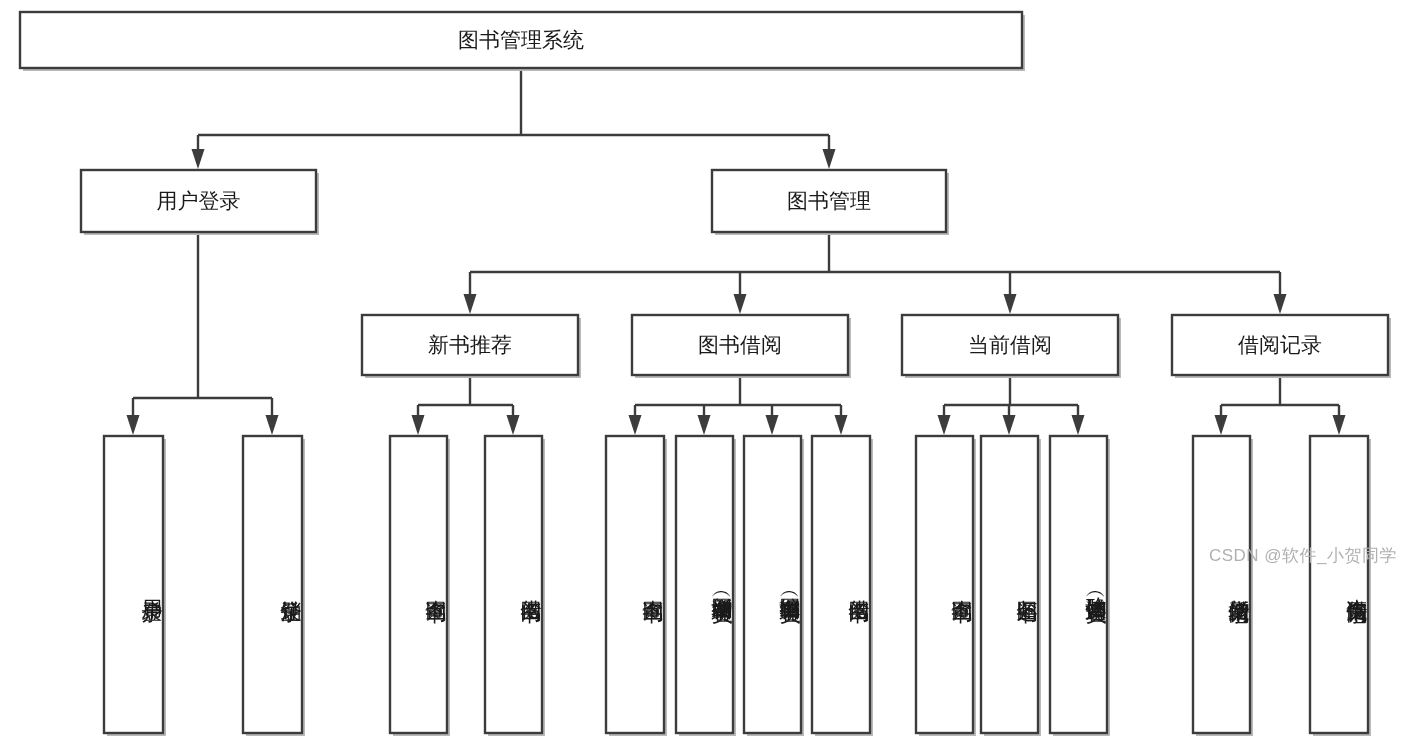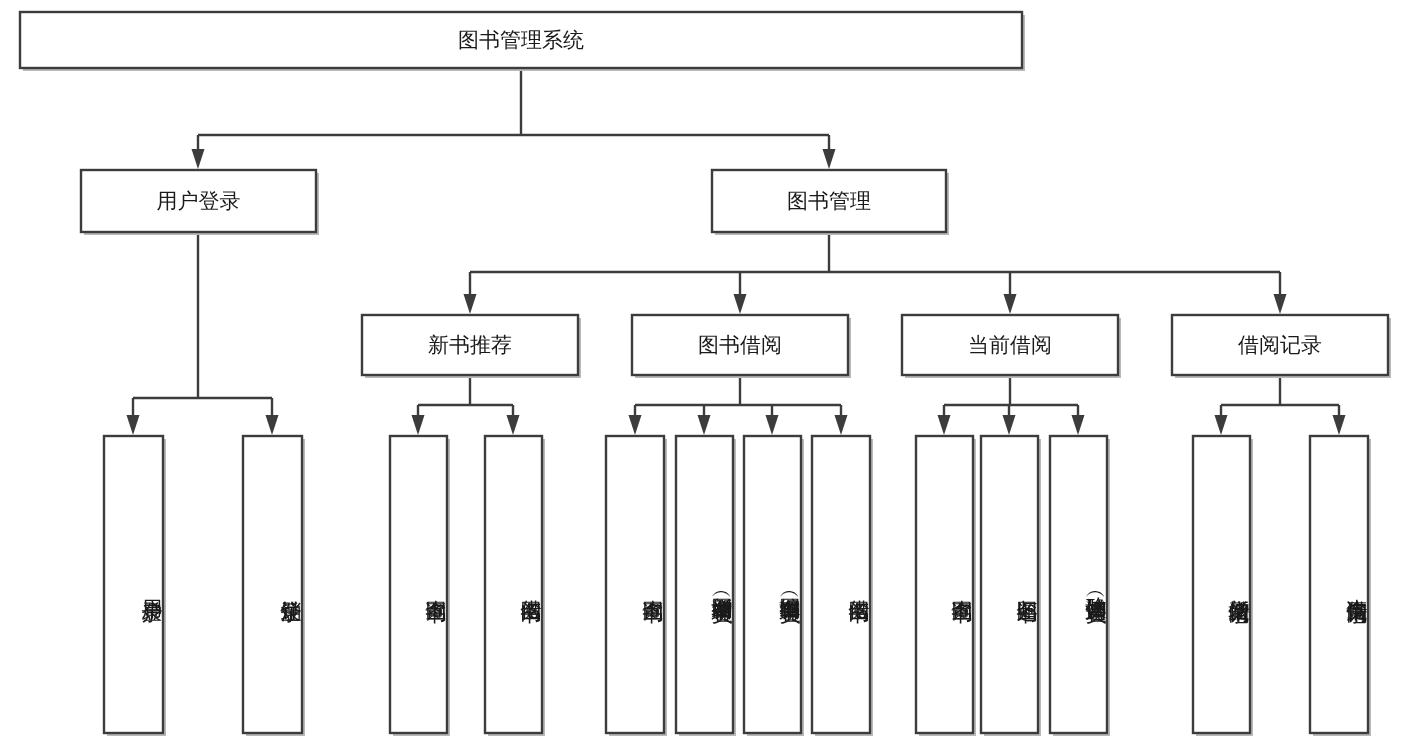--- a/index.html
+++ b/index.html
@@ -246,13 +246,14 @@
       <div class="vlabel" style="left: 606px; top: 446px; width: 58px; height: 277px;">查询图书</div>
       <div class="vlabel" style="left: 676px; top: 446px; width: 57px; height: 277px;">新增图书（管理员）</div>
       <div class="vlabel" style="left: 744px; top: 446px; width: 57px; height: 277px;">编辑图书（管理员）</div>
       <div class="vlabel" style="left: 812px; top: 446px; width: 58px; height: 277px;">借阅图书</div>
       <div class="vlabel" style="left: 916px; top: 446px; width: 57px; height: 277px;">查询图书</div>
       <div class="vlabel" style="left: 981px; top: 446px; width: 57px; height: 277px;">归还图书</div>
       <div class="vlabel" style="left: 1050px; top: 446px; width: 57px; height: 277px;">确认归还（管理员）</div>
       <div class="vlabel" style="left: 1193px; top: 446px; width: 57px; height: 277px;">新增借阅记录</div>
       <div class="vlabel" style="left: 1310px; top: 446px; width: 58px; height: 277px;">查询借阅记录</div>
     </div>
+  <div class="watermark">CSDN @软件_小贺同学</div>
 </div>
 
 </body></html>

